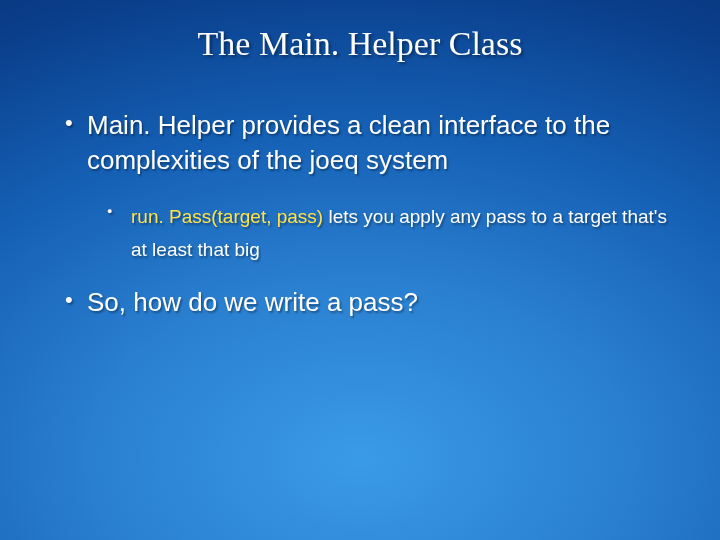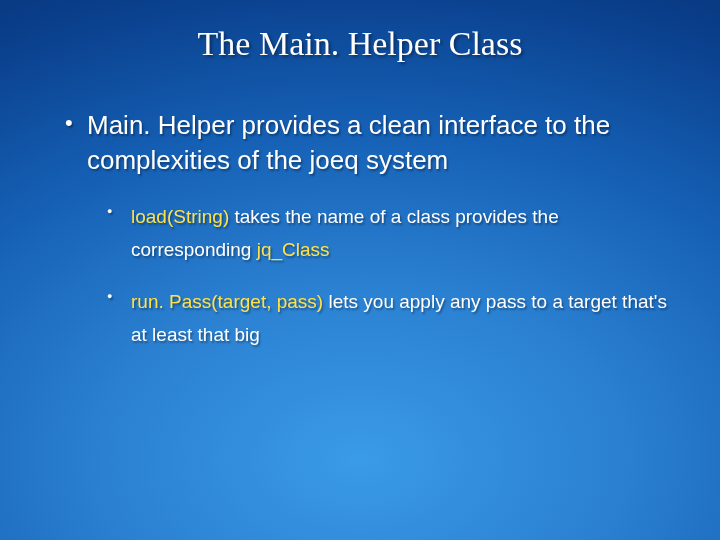--- a/index.html
+++ b/index.html
@@ -59,16 +59,16 @@
     color: #ffe24a;
   }
 </style>
 </head>
 <body>
 
 <div class="slide">
   <h1 class="title">The Main. Helper Class</h1>
   <div id="bullet-list">
       <div class="bullet-1"><span>Main. Helper provides a clean interface to the complexities of the joeq system</span></div>
-      <div class="bullet-2"><span class="highlight">load(String)</span><span> takes the name of a class provides the corresponding </span><span class="highlight">jq_Class</span></div>
       <div class="bullet-2"><span class="highlight">run. Pass(target, pass)</span><span> lets you apply any pass to a target that's at least that big</span></div>
+      <div class="bullet-1"><span>So, how do we write a pass?</span></div>
     </div>
 </div>
 
 </body></html>

